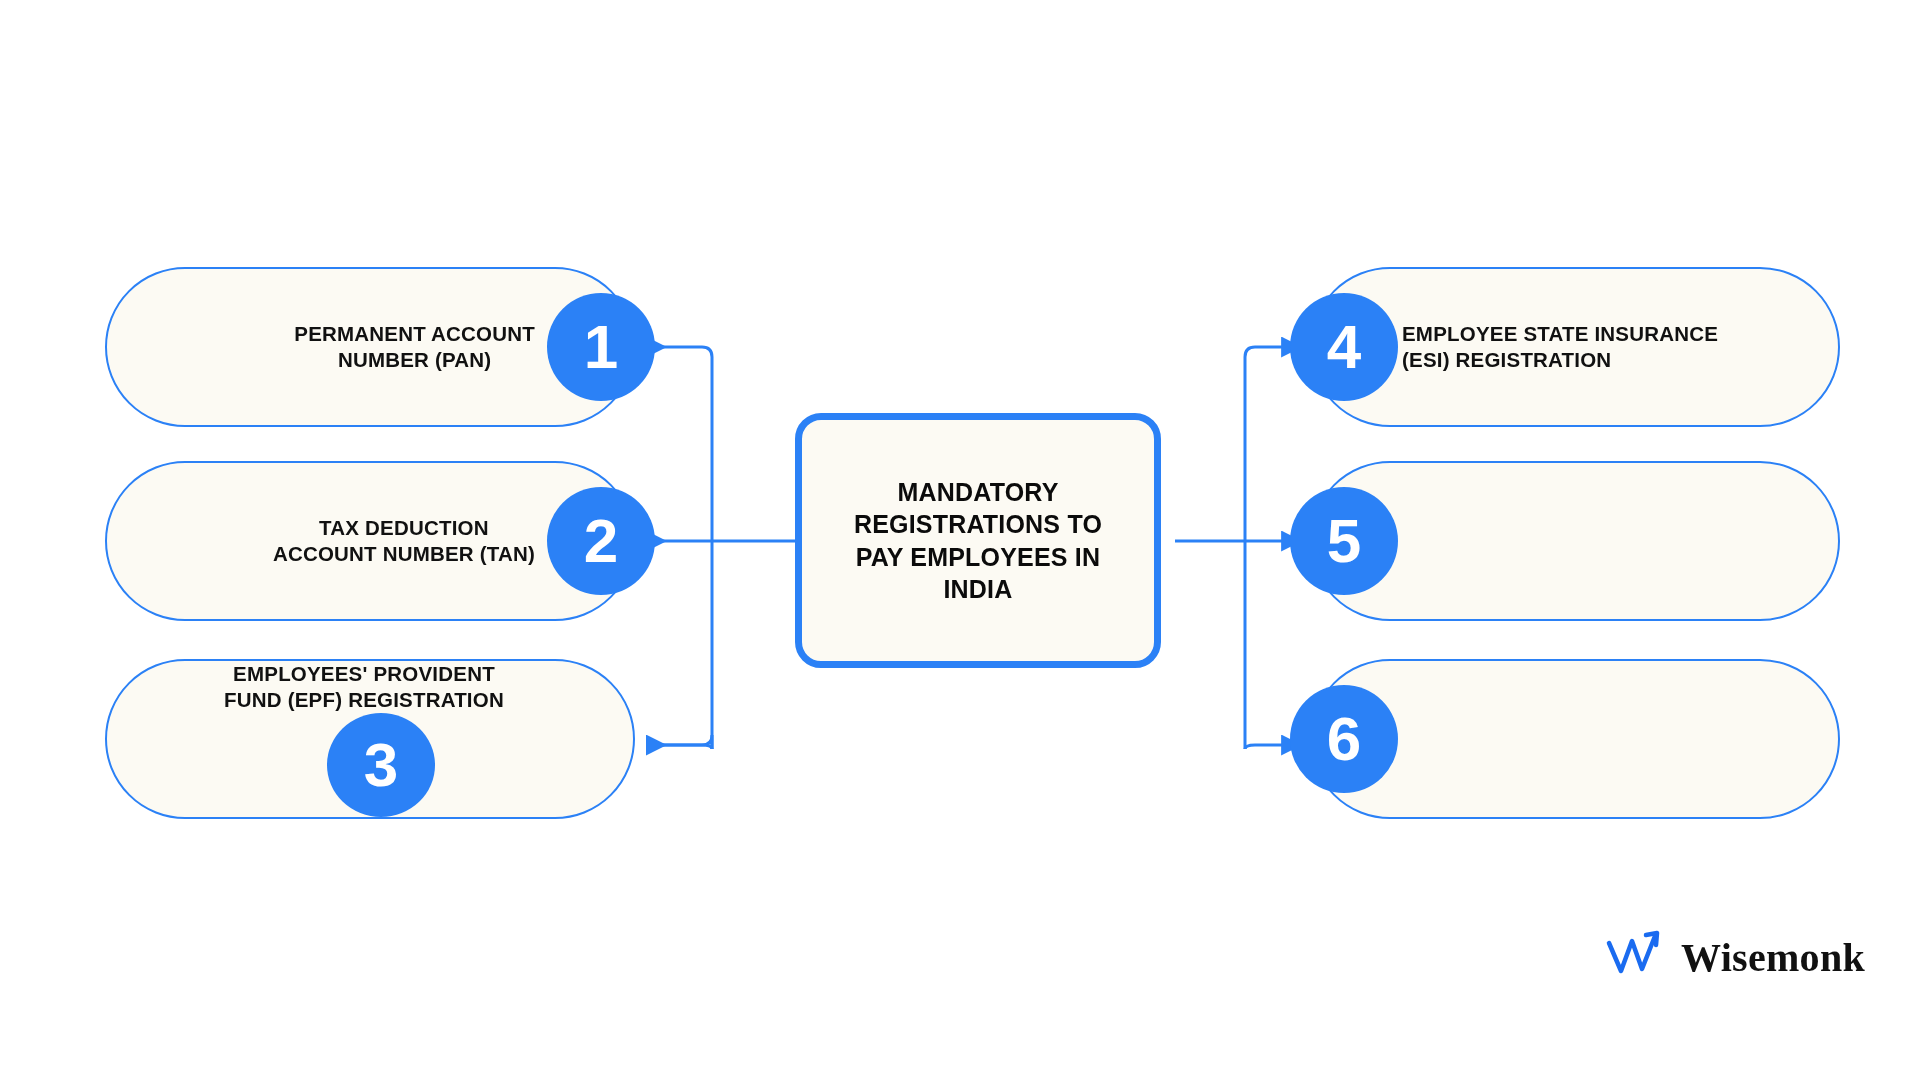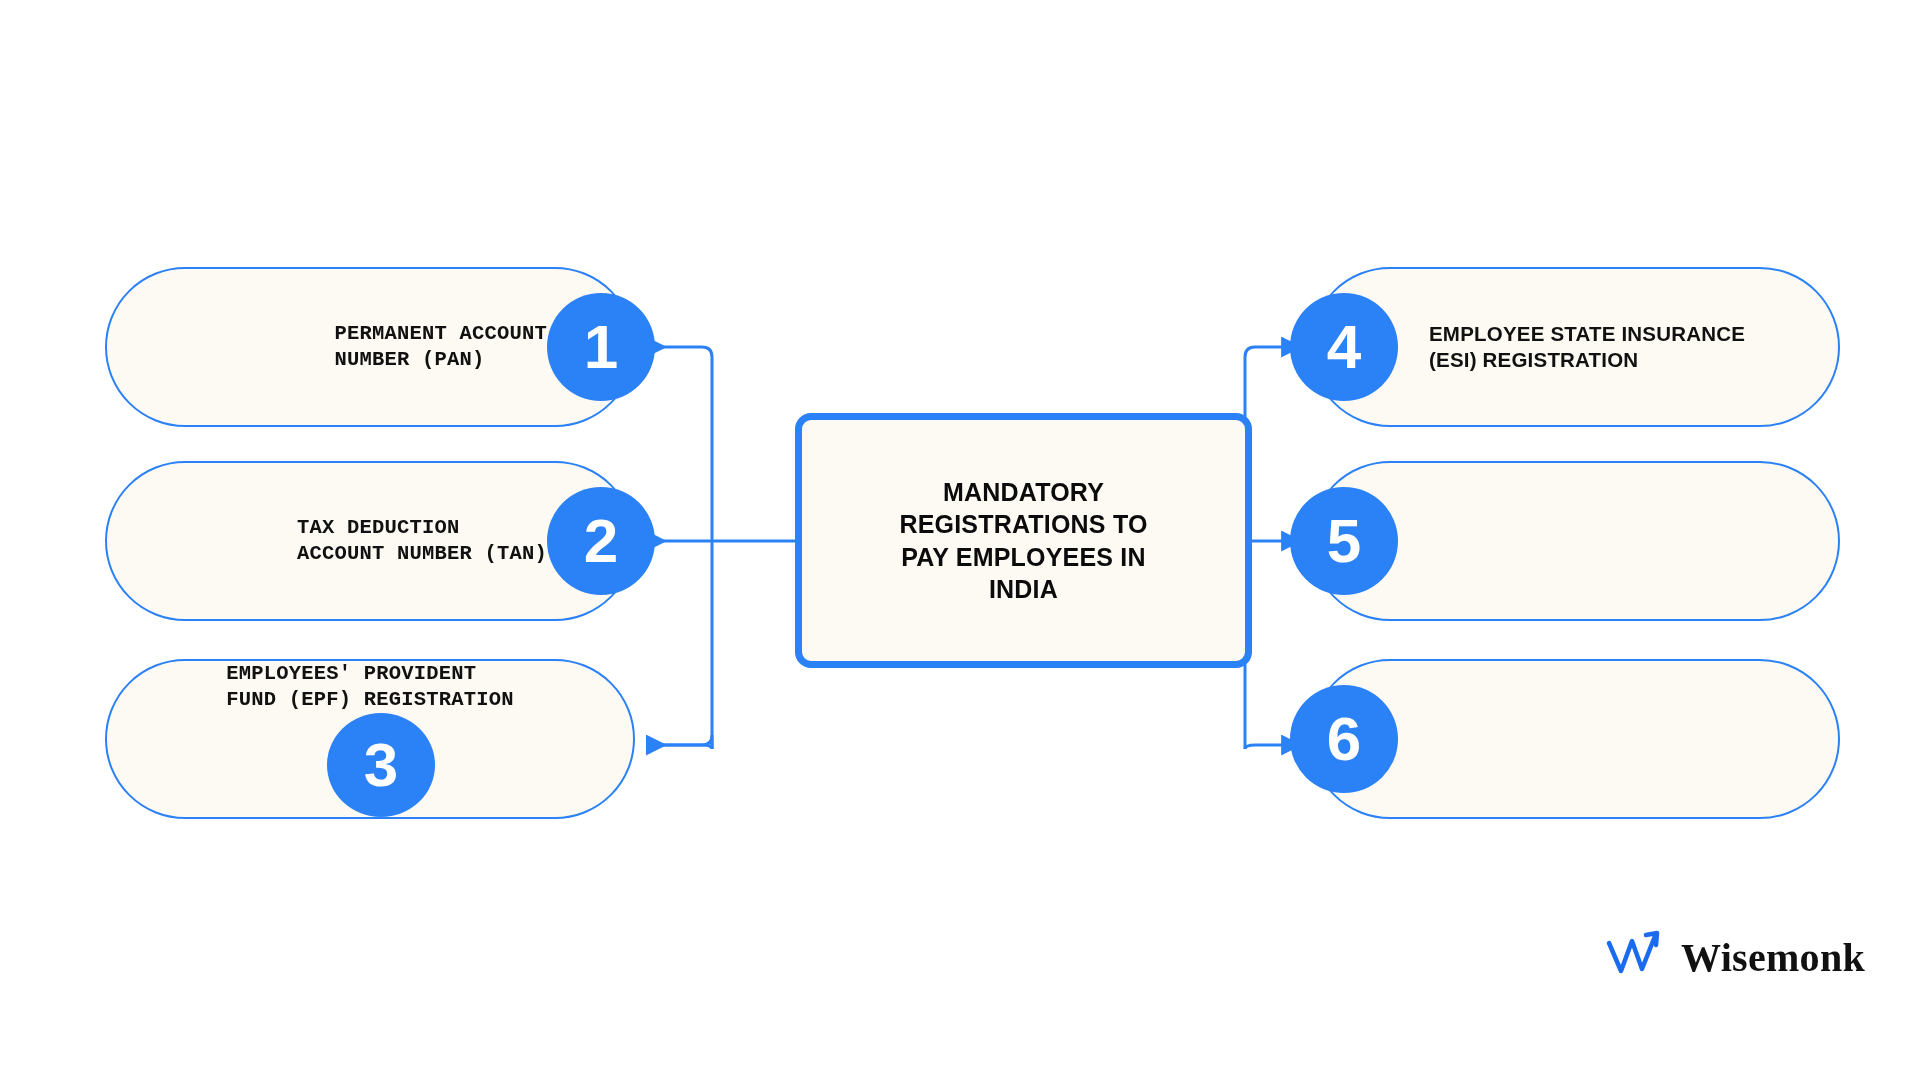--- a/index.html
+++ b/index.html
@@ -63,26 +63,26 @@
 
   .card-label {
     font-size: 20.5px;
     font-weight: bold;
     letter-spacing: 0.2px;
     line-height: 1.28;
     color: #111111;
     white-space: pre-line;
   }
   .card-left .card-label {
-    text-align: left;
-    font-family: Liberation Mono, monospace;
+    text-align: center;
+    padding-right: 12px;
   }
   .card-right .card-label {
     text-align: left;
-    padding-left: 31px;
+    padding-left: 4px;
   }
 
   .num-badge {
     width: 108px;
     height: 108px;
     min-width: 108px;
     border-radius: 50%;
     background: #2B81F6;
     color: #FFFFFF;
     display: flex;
@@ -100,25 +100,25 @@
   .card-right .num-badge {
     margin-left: -22px;
   }
 
   
   #center-node {
     position: absolute;
     box-sizing: border-box;
     left: 795px;
     top: 413px;
-    width: 457px;
+    width: 366px;
     height: 255px;
     background: #FCFAF3;
     border: 7px solid #2B81F6;
-    border-radius: 16px;
+    border-radius: 26px;
     display: flex;
     align-items: center;
     justify-content: center;
     z-index: 3;
   }
   #center-node .center-label {
     font-size: 25px;
     font-weight: bold;
     line-height: 1.3;
     text-align: center;

